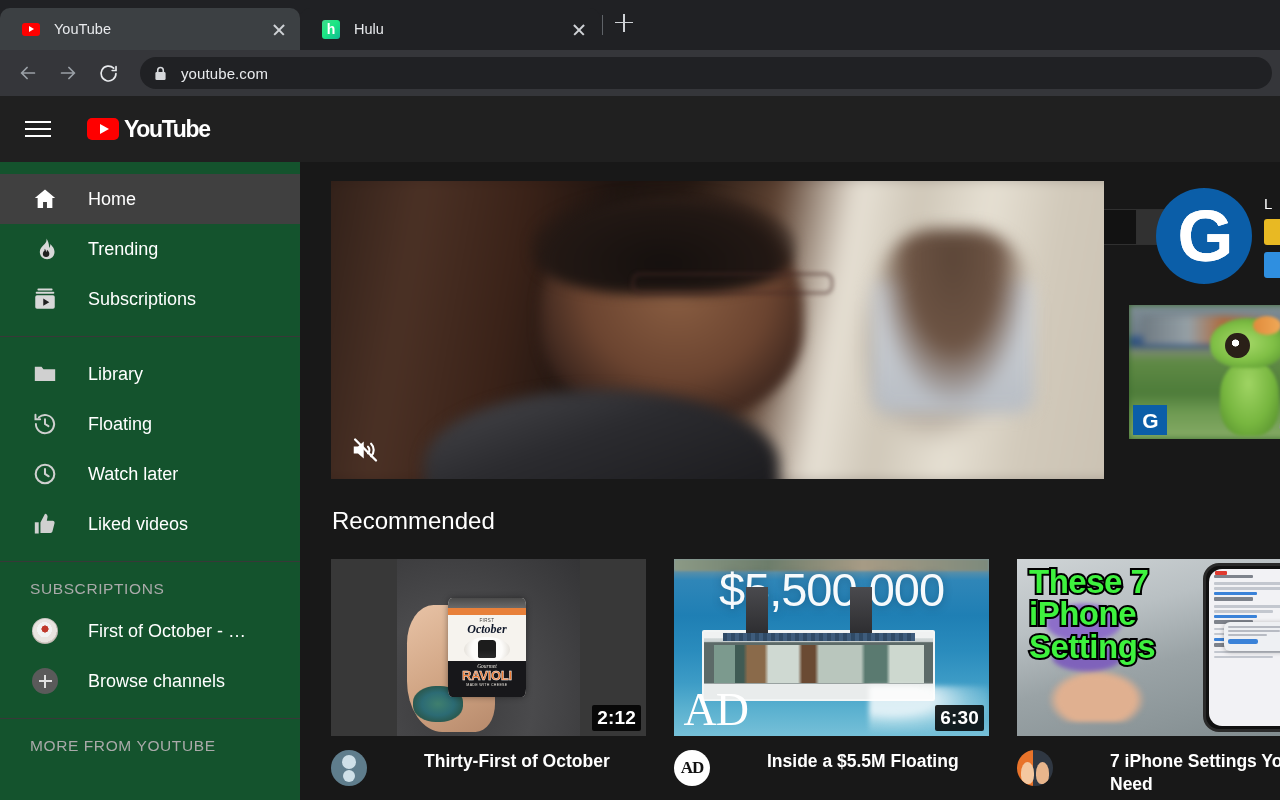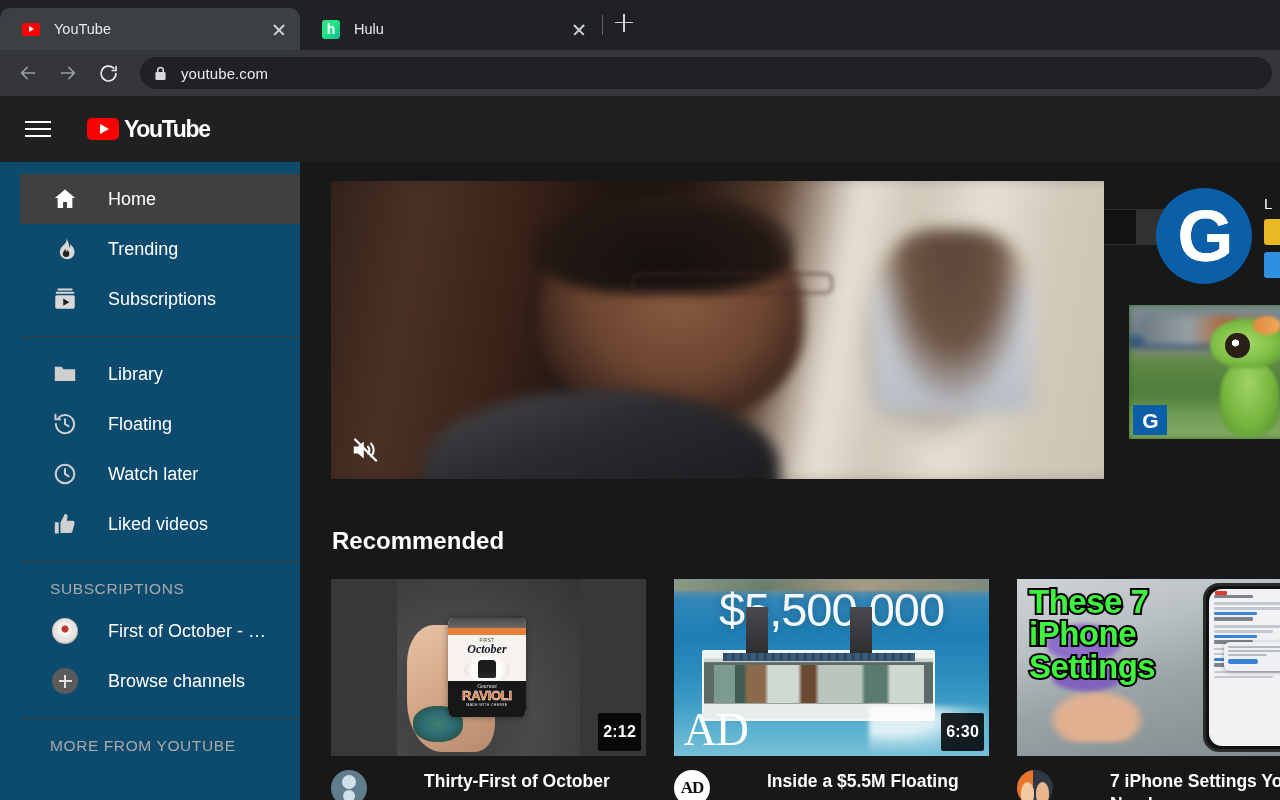--- a/index.html
+++ b/index.html
@@ -155,21 +155,21 @@
     width: 79px; height: 36px;
     background: #313131; border: 1px solid #303030; border-left: none;
     display: flex; align-items: center; justify-content: center;
     cursor: pointer;
   }
 
   
   .yt-sidebar {
     position: absolute; left: 0; top: 66px;
     width: 300px; height: 638px;
-    background: #0c4a6e; overflow: hidden; padding-left: 20px;
+    background: #14532d; overflow: hidden;
   }
   .sb-section { padding: 12px 0; }
   .sb-divider { height: 1px; background: #383838; }
   .sb-item {
     height: 50px; display: flex; align-items: center;
     padding-left: 30px; cursor: pointer;
   }
   .sb-item.selected { background: #404040; }
   .sb-icon {
     width: 30px; flex: 0 0 30px; margin-right: 28px;
@@ -374,38 +374,38 @@
     width: 34px; height: 30px; background: #0b5ea8;
     display: flex; align-items: center; justify-content: center;
   }
   .ad-thumb-badge span {
     color: #fff; font-size: 21px; font-weight: bold; line-height: 1;
     letter-spacing: -1px;
   }
 
   
   .rec-title {
-    color: #fff; font-size: 24px; font-weight: bold;
-    margin: 48px 0 0 32px;
+    color: #fff; font-size: 24px; font-weight: normal;
+    margin: 28px 0 0 32px;
   }
   .cards {
     display: flex; margin-top: 24px; padding-left: 31px; gap: 28px;
   }
   .card { width: 315px; flex: 0 0 315px; }
   .card:last-child { width: 300px; flex: 0 0 300px; }
   .thumb {
     width: 315px; height: 177px; position: relative; overflow: hidden;
     background: #383838;
   }
   .card:last-child .thumb { width: 300px; }
   .dur {
     position: absolute; right: 5px; bottom: 5px;
     background: rgba(0,0,0,.85); color: #fff;
-    font-size: 16px; font-weight: bold;
-    padding: 10px 5px; border-radius: 2px;
+    font-size: 19px; font-weight: bold;
+    padding: 2px 5px; border-radius: 2px;
     letter-spacing: .2px;
   }
   .card-meta { display: flex; margin-top: 14px; }
   .ch-avatar {
     width: 36px; height: 36px; border-radius: 50%;
     flex: 0 0 36px; margin-right: 13px; overflow: hidden;
     position: relative;
   }
   .ch-1 { background: #5f7d8c; }
   .ch-1::after {

